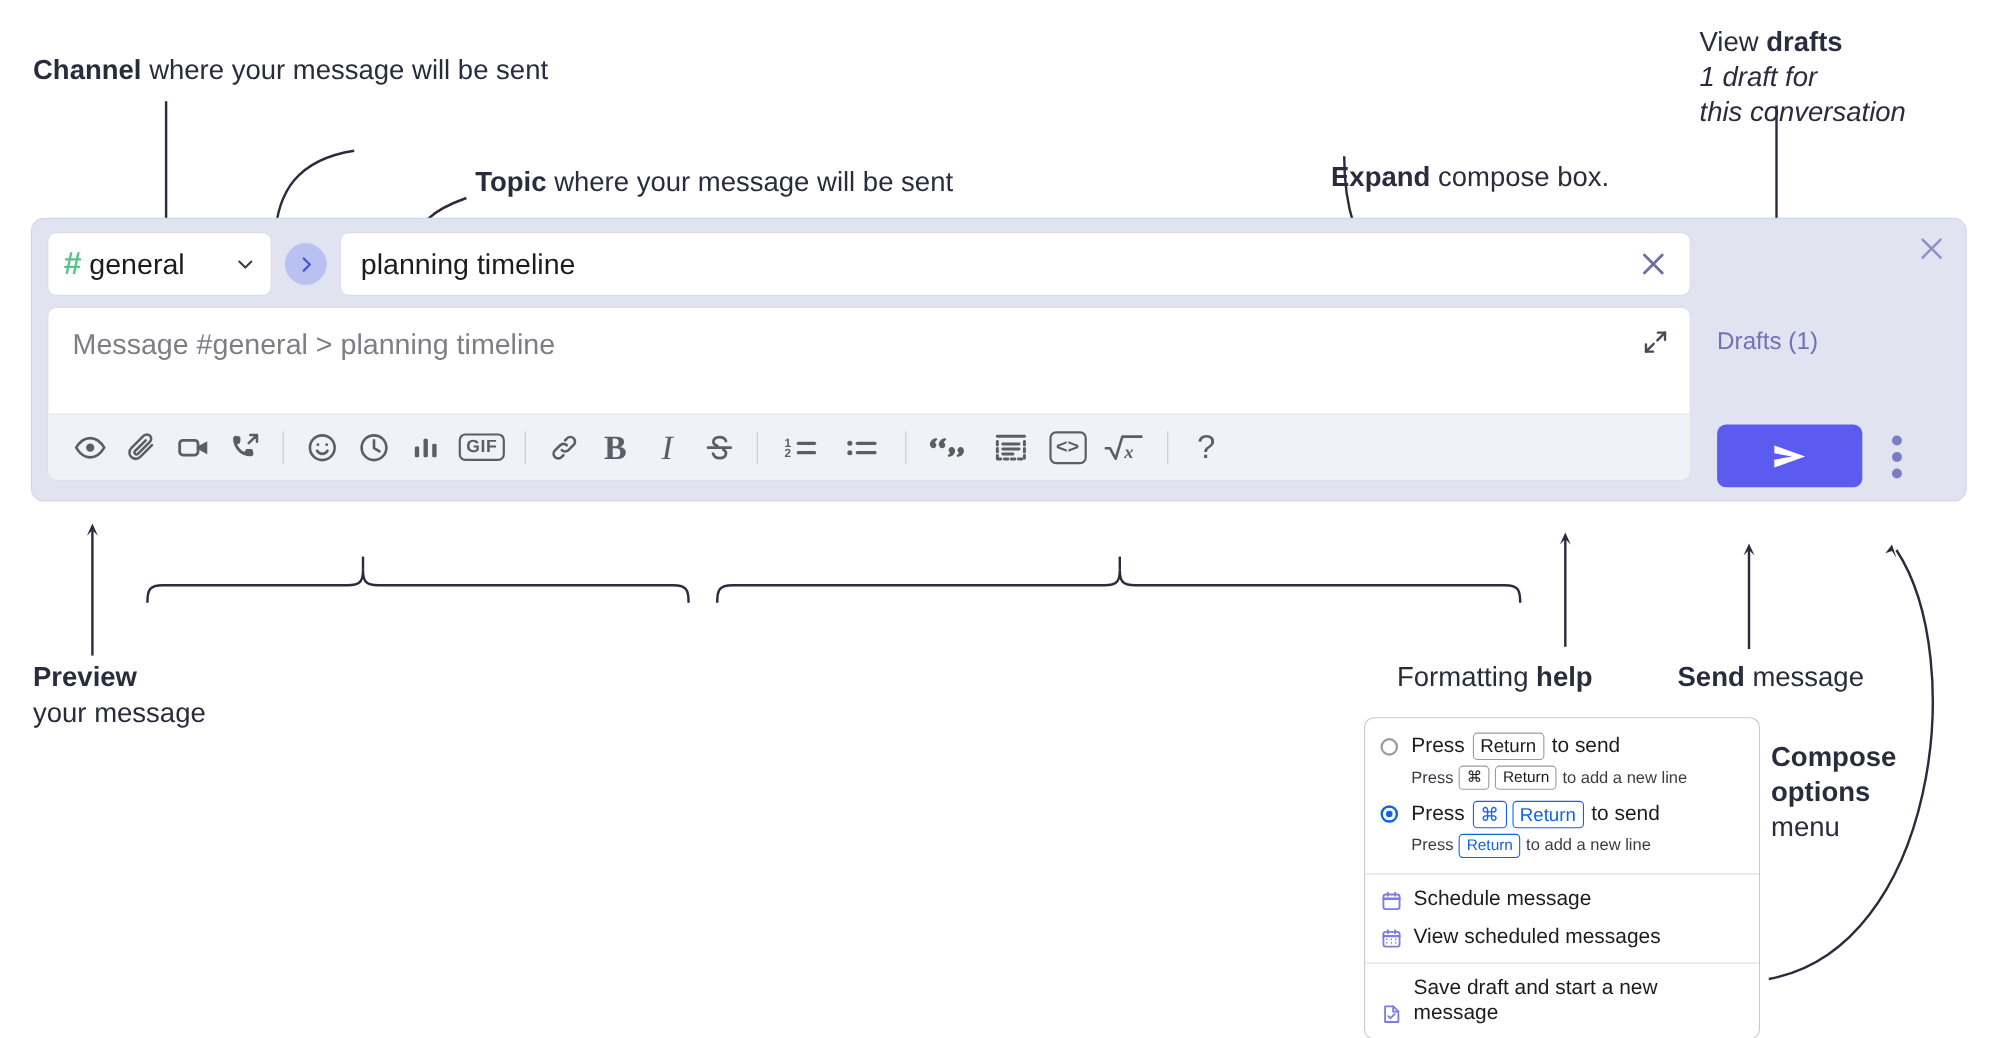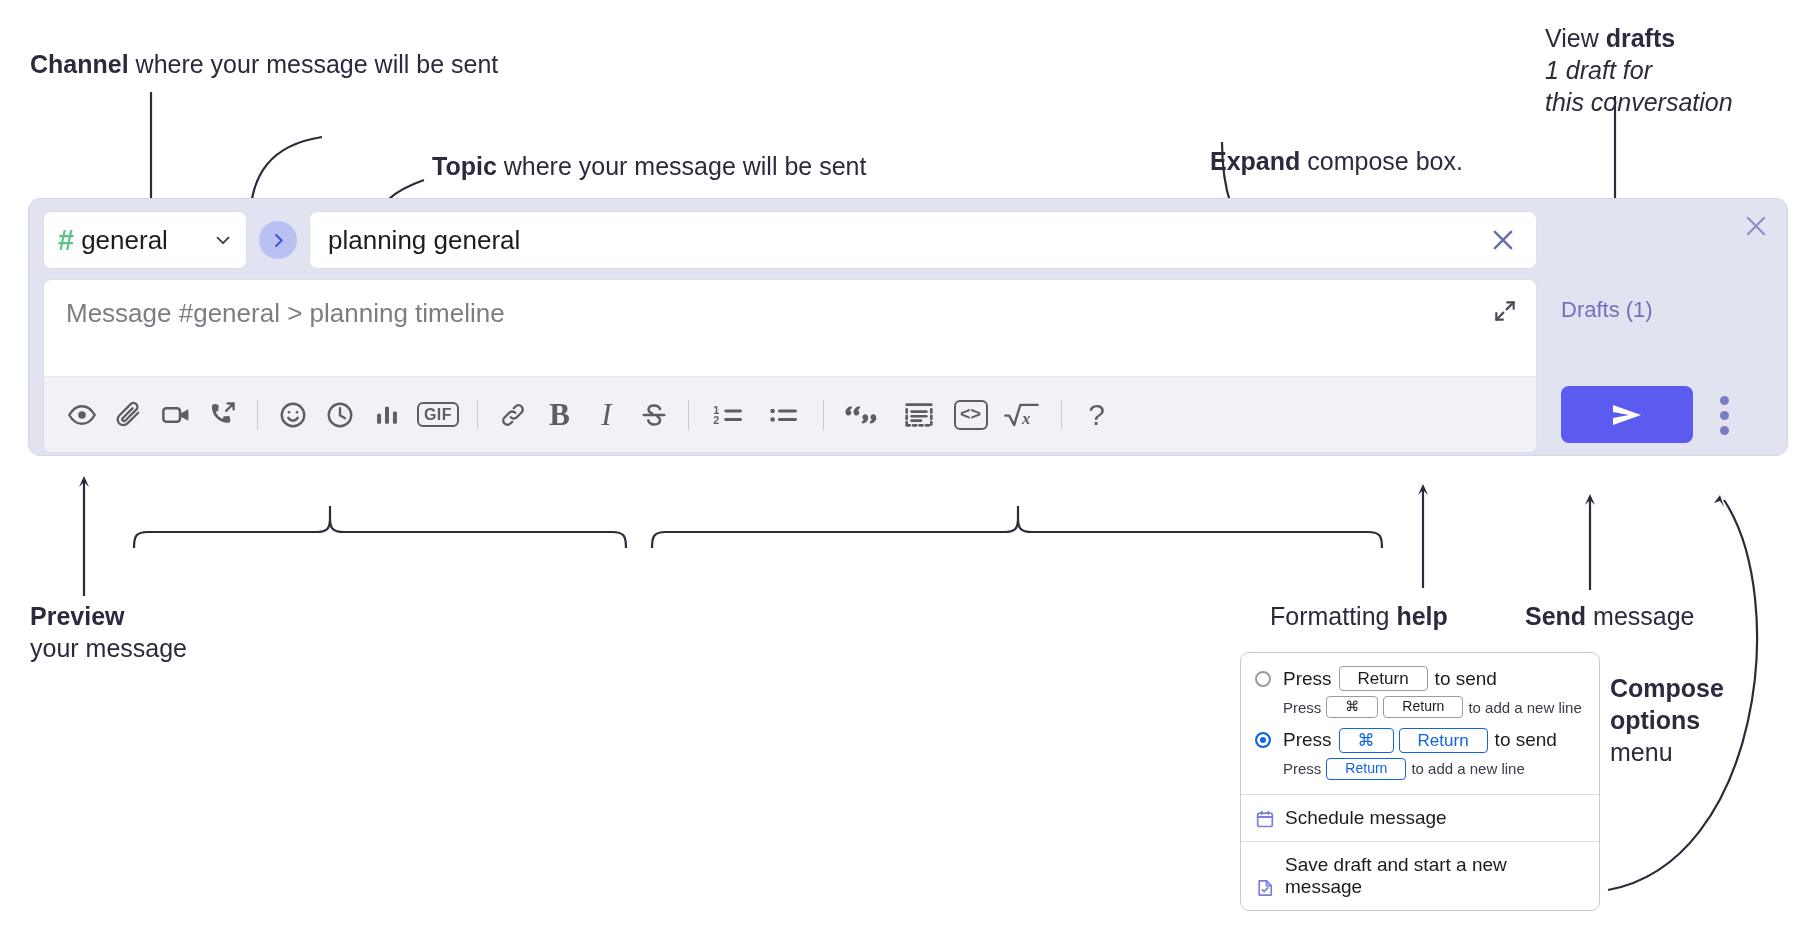--- a/index.html
+++ b/index.html
@@ -105,21 +105,21 @@
     padding: 18px 20px 0 22px;
   }
   .msg-placeholder { font-size: 26px; color: #7d7d86; }
   .expand-btn {
     position: absolute; right: 18px; top: 18px;
     color: #4a4a55; cursor: pointer;
   }
 
   
   .toolbar {
-    height: 76px;
+    height: 60px;
     background: #f1f2f7;
     border-top: 1px solid #e4e5ee;
     display: flex; align-items: center;
     padding: 0 14px;
     gap: 0px;
   }
   .tb {
     width: 47px; height: 44px;
     display: flex; align-items: center; justify-content: center;
     color: #5d5d67; cursor: pointer; flex: none;
@@ -202,21 +202,21 @@
   }
   .menu-sub {
     padding: 2px 14px 8px 42px;
     font-size: 15px; color: #3b3b45;
     display: flex; align-items: center; gap: 5px;
   }
   .menu-sub .kk { font-size: 14px; }
   .kk {
     border: 1px solid #9a9aa5;
     border-radius: 4px;
-    padding: 1px 18px;
+    padding: 1px 6px;
     font-size: 17px;
     color: #1d1c1d;
     background: #fff;
     line-height: 1.25;
     display: inline-block;
   }
   .kk.blue { border-color: #1264e3; color: #1264e3; }
   .menu-divider { height: 1px; background: #dcdce3; margin: 6px 0; }
   .menu-item {
     display: flex; align-items: flex-end; gap: 10px;
@@ -333,21 +333,21 @@
           </span>
         </div>
 
         <div class="goto-btn">
           <svg width="19" height="19" viewBox="0 0 24 24" fill="none" stroke="currentColor" stroke-width="2.6" stroke-linecap="round" stroke-linejoin="round">
               <path d="M9 5 L16 12 L9 19"></path>
             </svg>
         </div>
 
         <div class="topic-box">
-          <span class="topic-text">planning general</span>
+          <span class="topic-text">planning timeline</span>
           <span class="topic-clear">
             <svg width="30" height="30" viewBox="0 0 24 24" fill="none" stroke="currentColor" stroke-width="2" stroke-linecap="round">
                 <path d="M5.5 5.5 L18.5 18.5 M18.5 5.5 L5.5 18.5"></path>
               </svg>
           </span>
         </div>
       </div>
 
       <div class="composer">
         <div class="msg-area">
@@ -561,20 +561,39 @@
         <svg width="20" height="20" viewBox="0 0 24 24" fill="none" stroke="currentColor" stroke-width="2" stroke-linecap="round">
           <rect x="3.2" y="5" width="17.6" height="16" rx="2.5"></rect>
           <path d="M3.2 9.6 L20.8 9.6" stroke-width="2.6"></path>
           <path d="M8 3 L8 6.4"></path>
             <path d="M16 3 L16 6.4"></path>
         </svg>
       </span>
       <span>Schedule message</span>
     </div>
 
+    <div class="menu-item">
+      <span class="mi">
+        <svg width="20" height="20" viewBox="0 0 24 24" fill="none" stroke="currentColor" stroke-width="2" stroke-linecap="round">
+          <rect x="3.2" y="5" width="17.6" height="16" rx="2.5"></rect>
+          <path d="M3.2 9.6 L20.8 9.6" stroke-width="2.6"></path>
+          <path d="M8 3 L8 6.4"></path>
+            <path d="M16 3 L16 6.4"></path>
+          <g stroke-width="1.7">
+            <path d="M7 13.2 L7 13.3"></path>
+              <path d="M11.8 13.2 L11.8 13.3"></path>
+              <path d="M16.6 13.2 L16.6 13.3"></path>
+            <path d="M7 17 L7 17.1"></path>
+              <path d="M11.8 17 L11.8 17.1"></path>
+              <path d="M16.6 17 L16.6 17.1"></path>
+          </g>
+        </svg>
+      </span>
+      <span>View scheduled messages</span>
+    </div>
 
     <div class="menu-divider"></div>
 
     <div class="menu-item">
       <span class="mi">
         <svg width="20" height="20" viewBox="0 0 24 24" fill="none" stroke="currentColor" stroke-width="2" stroke-linecap="round" stroke-linejoin="round">
           <path d="M5 3.5 L14 3.5 L19.5 9 L19.5 20.5 L5 20.5 Z"></path>
           <path d="M13.8 3.6 L13.8 9.2 L19.4 9.2"></path>
           <path d="M8.6 14.2 L11 16.4 L15.4 11.8"></path>
         </svg>

